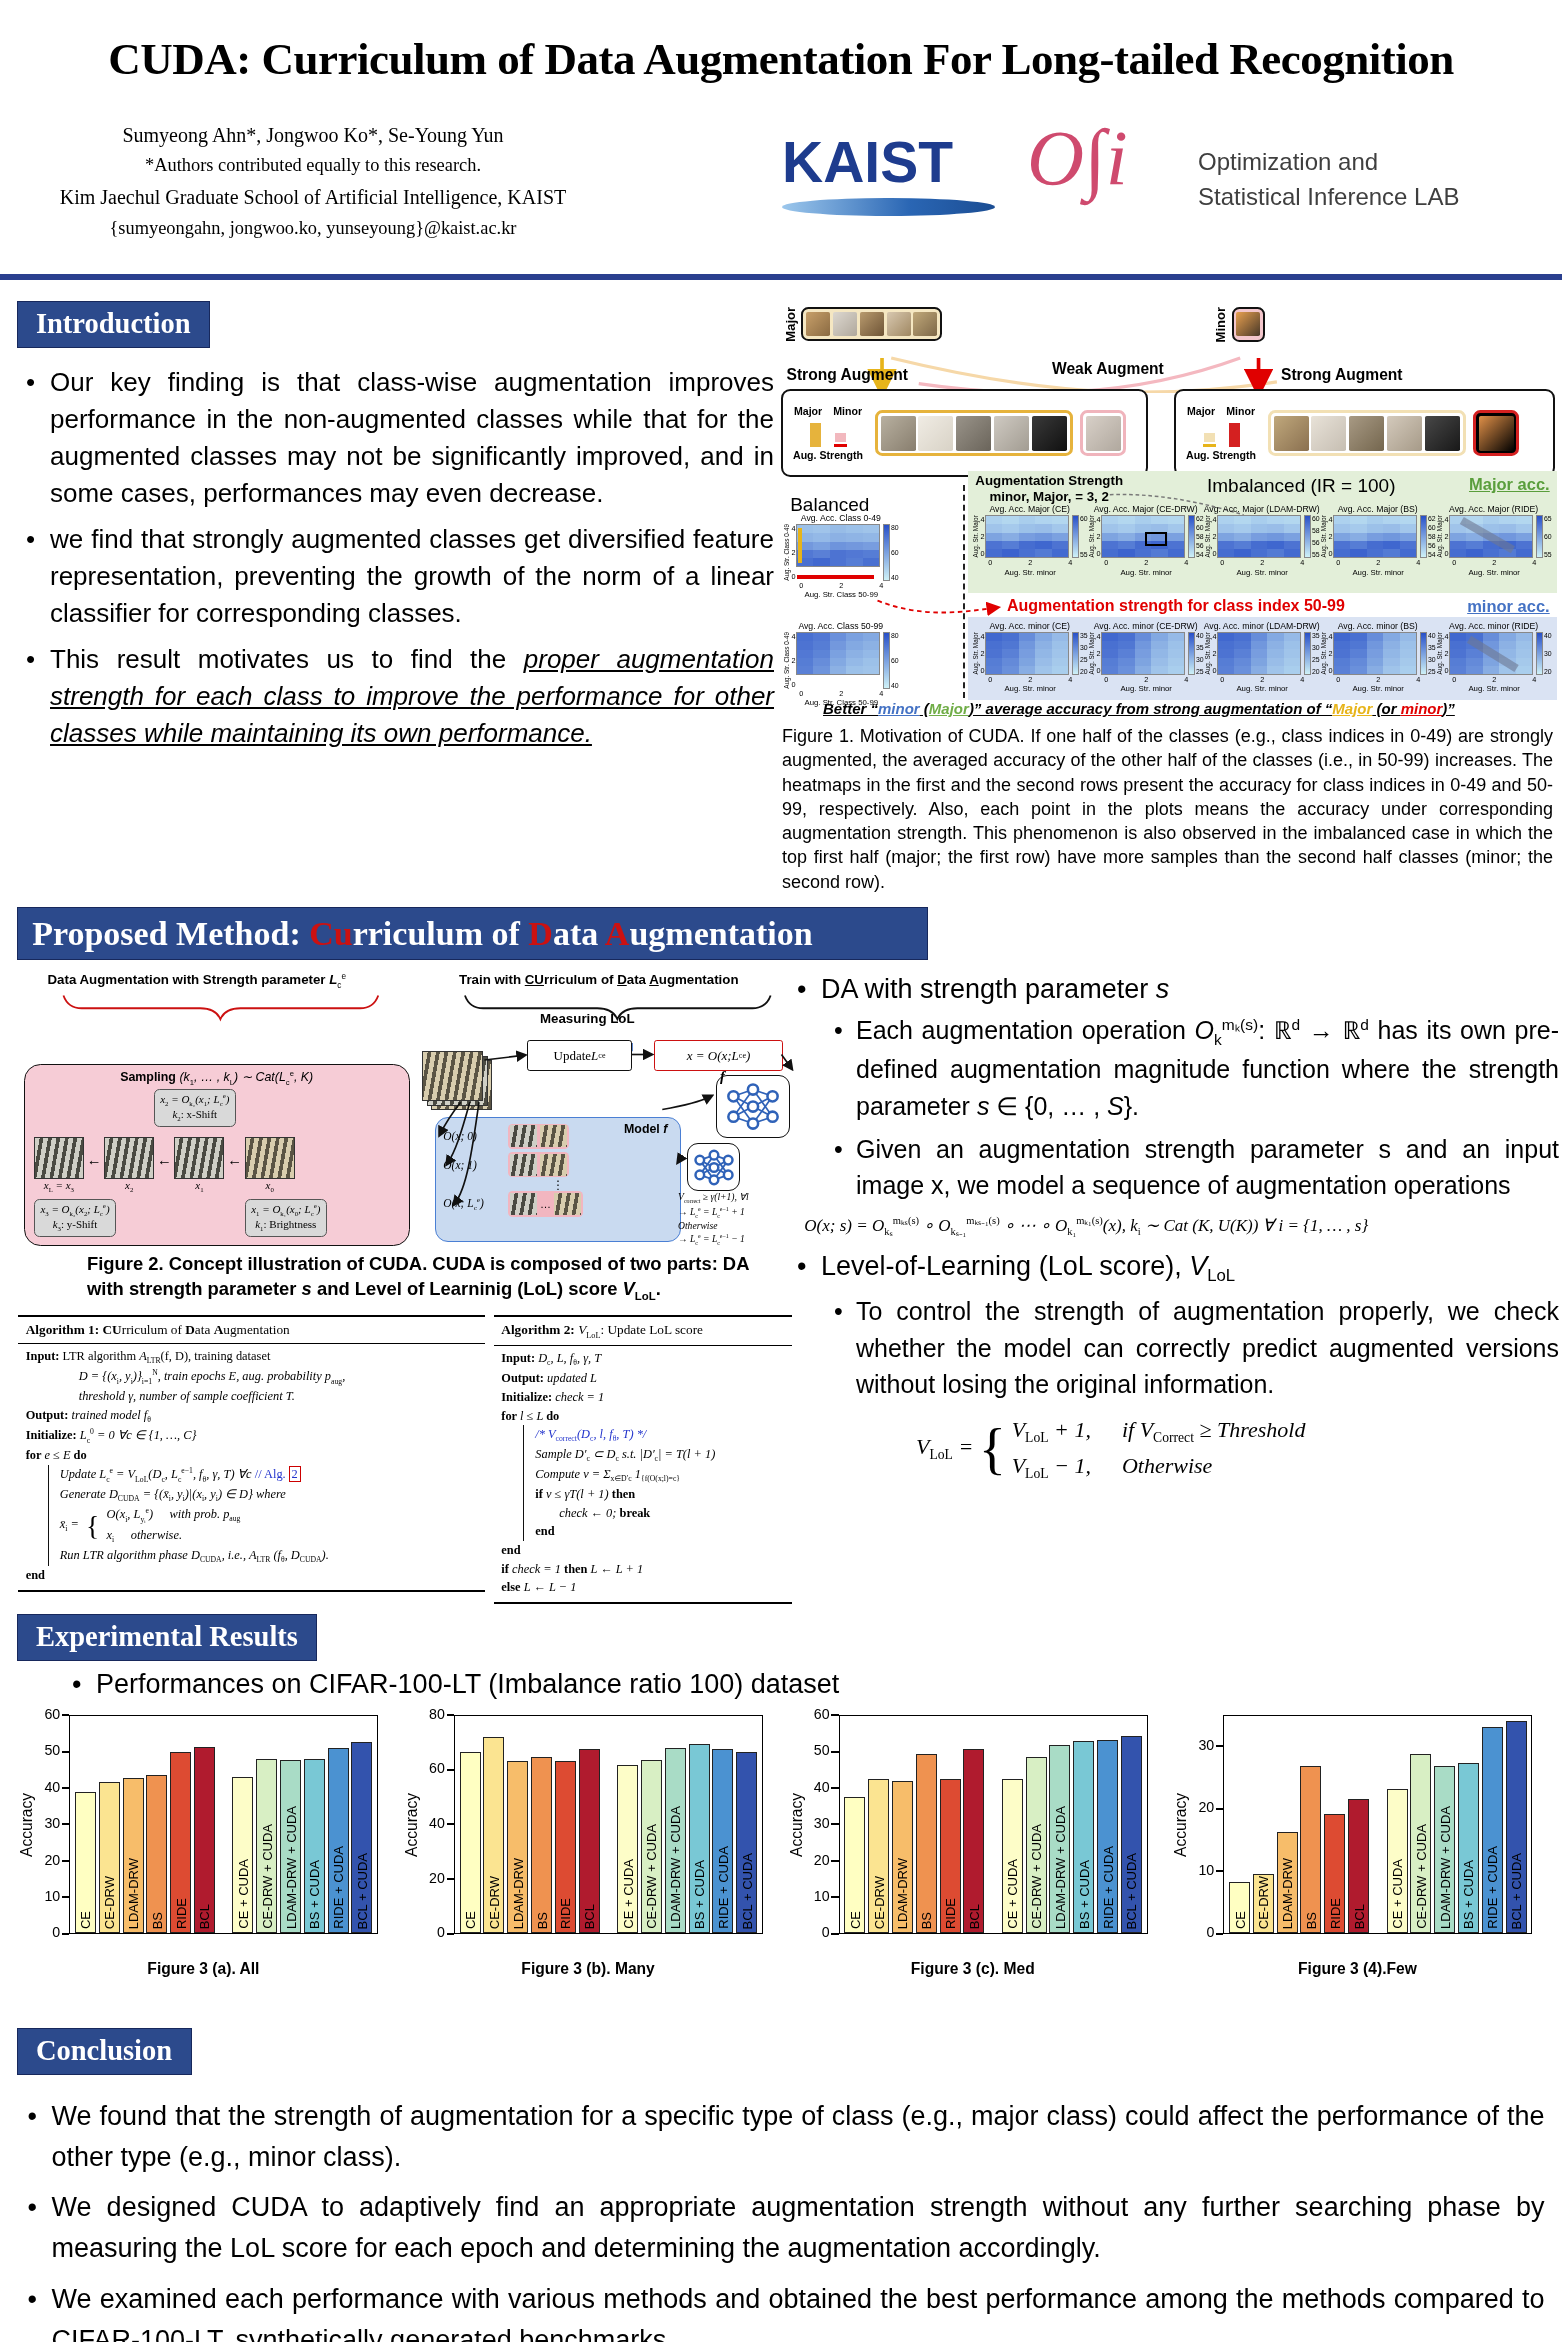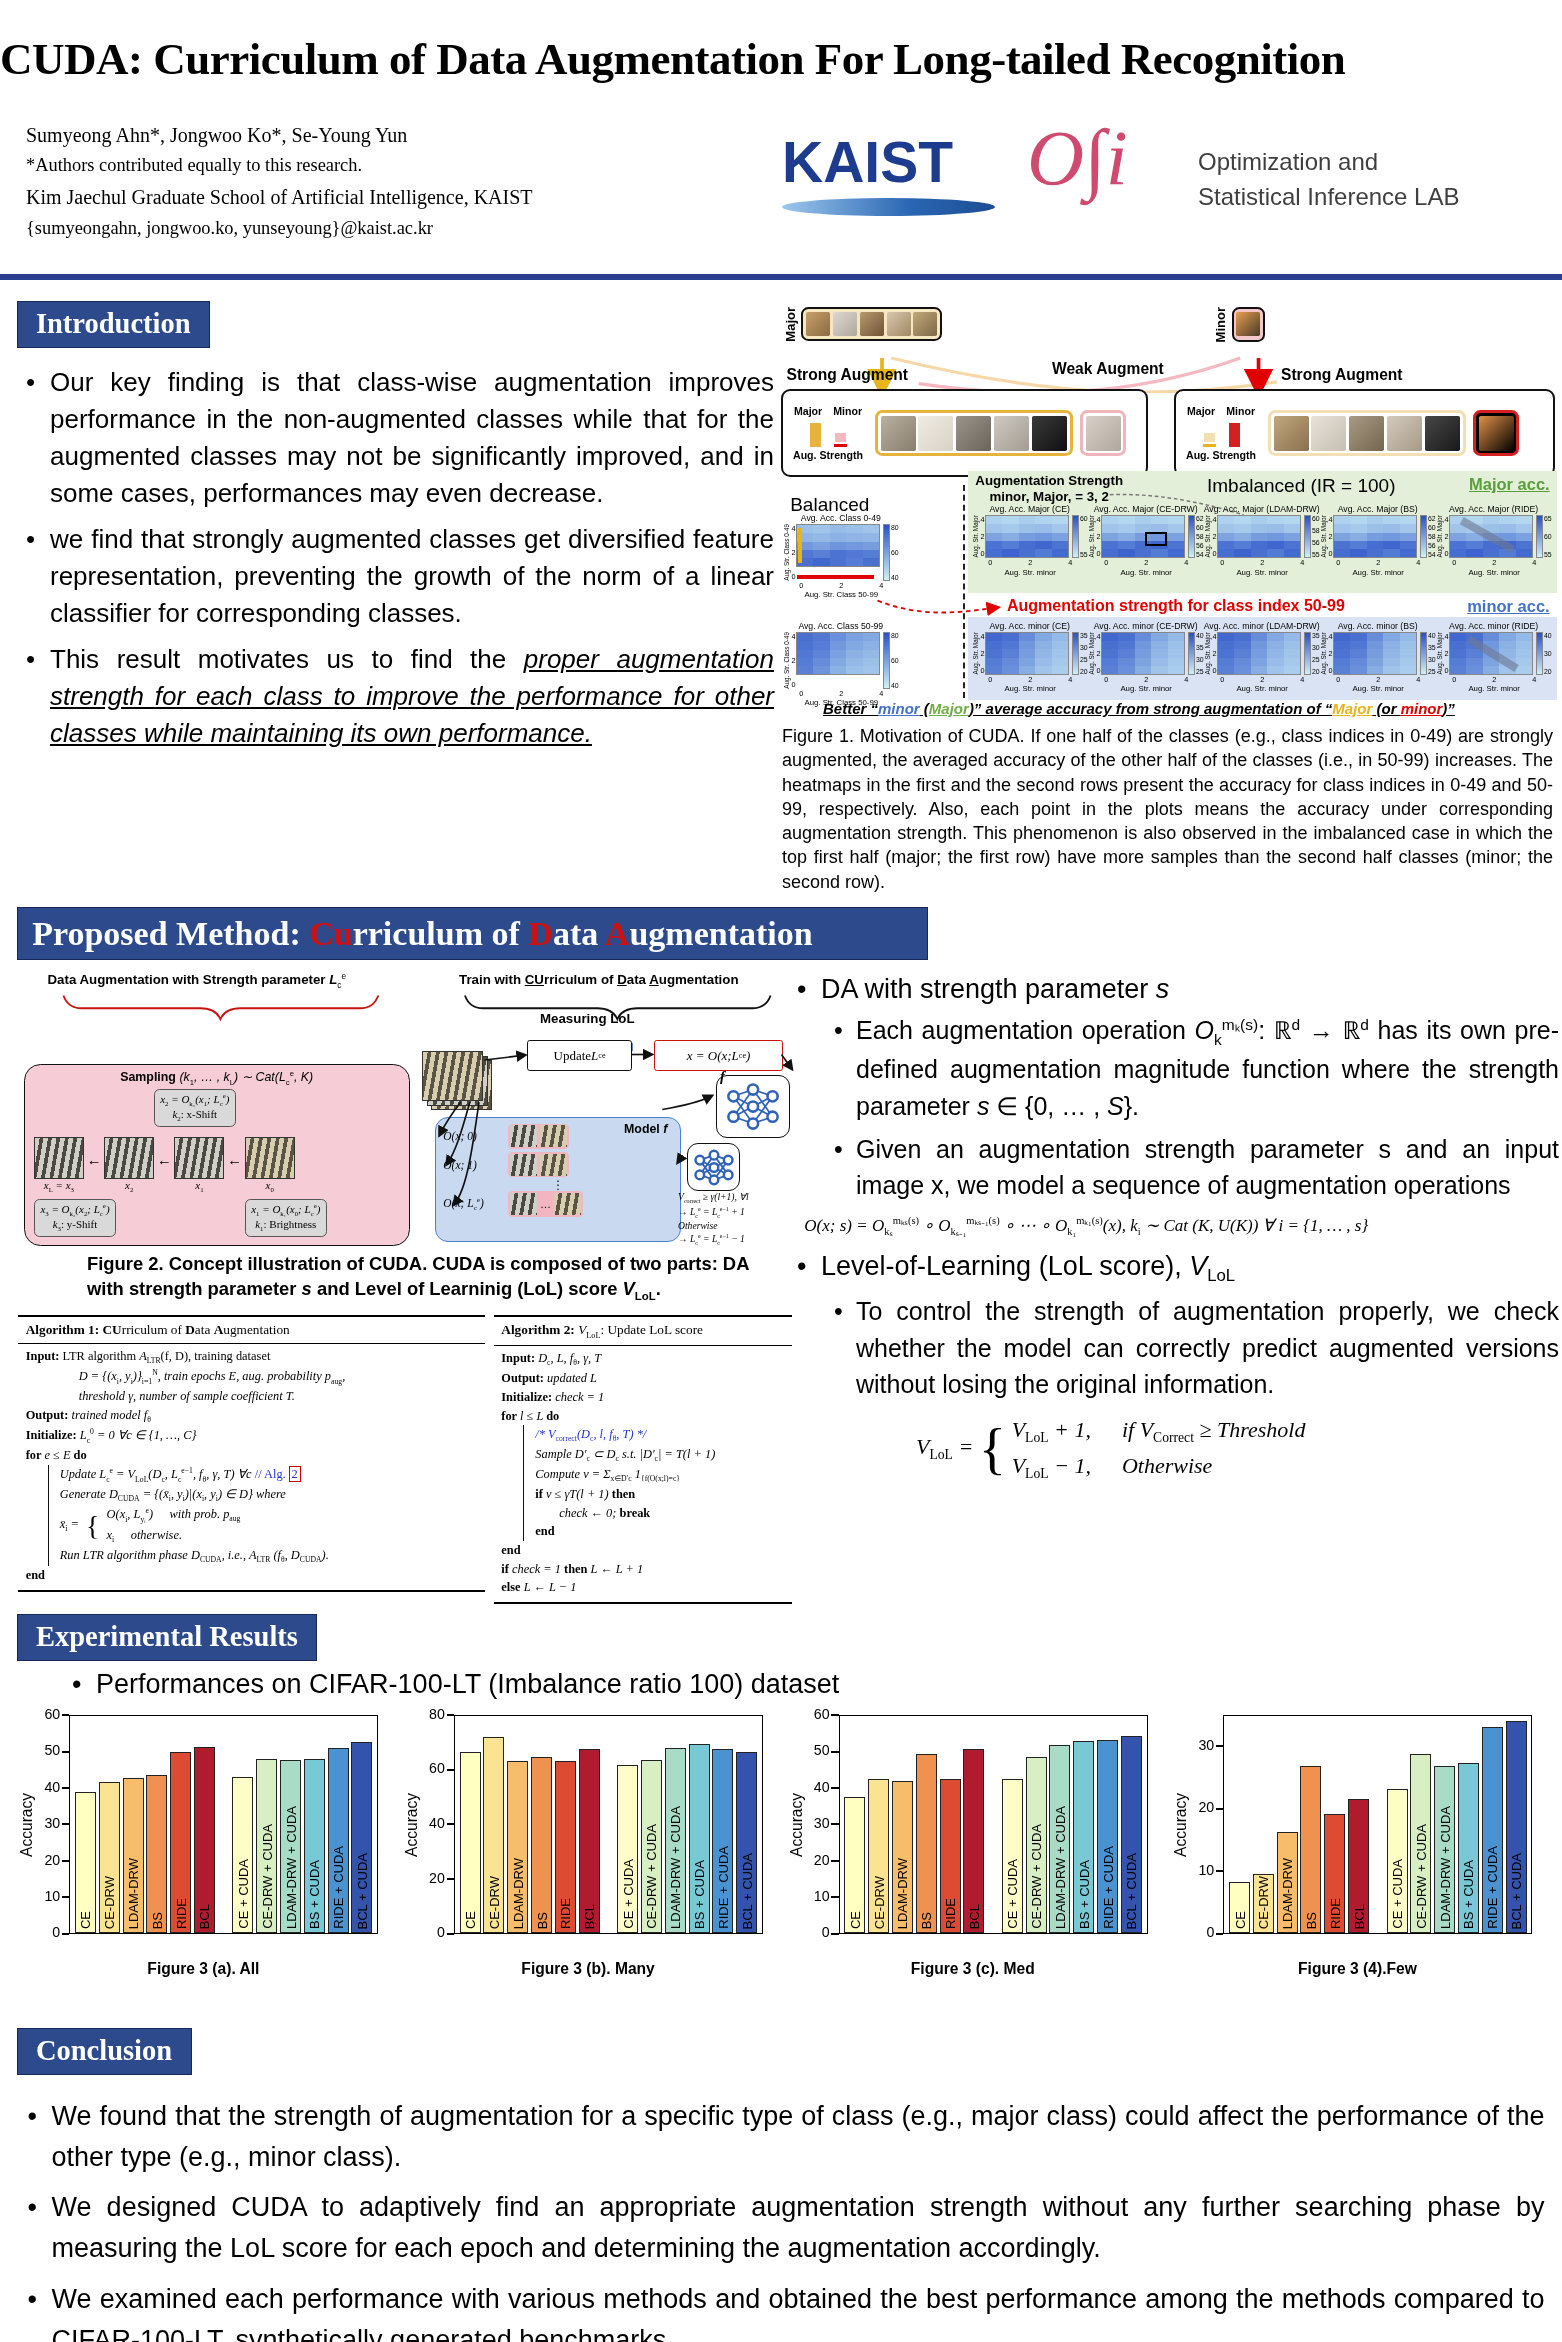--- a/index.html
+++ b/index.html
@@ -1,23 +1,23 @@
 <!DOCTYPE html>
 <html style="font-size:14.7px"><head>
 <meta charset="utf-8">
 <style>
   html,body{margin:0;padding:0;background:#fff;}
   .poster{position:relative;width:1562px;height:2343px;background:#fff;overflow:hidden;
           font-family:"Liberation Sans",sans-serif;color:#000;}
   .abs{position:absolute;}
 
   
-  .title{position:absolute;top:33px;left:0;width:100%;
+  .title{position:absolute;top:33px;left:0;width:100%;text-align:center;
          font-family:"Liberation Serif",serif;font-weight:bold;font-size:45px;letter-spacing:-0.5px;}
-  .authors{position:absolute;top:119px;left:26px;width:574px;text-align:left;
+  .authors{position:absolute;top:119px;left:26px;width:574px;text-align:center;
            font-family:"Liberation Serif",serif;line-height:1.62;}
   .authors .a1{font-size:20px;}
   .authors .a2{font-size:18.4px;}
   .kaist{position:absolute;top:134px;left:782px;font-size:57px;font-weight:800;color:#1e3c8e;letter-spacing:0px;line-height:1;}
   .kaist-swoosh{position:absolute;top:198px;left:782px;width:213px;height:18.4px;border-radius:50%;
                 background:linear-gradient(90deg,#9cc7ec,#2a66b4 60%,#1b4d93);}
   .osi-mark{position:absolute;top:118px;left:1027px;font-family:"Liberation Serif",serif;
             font-size:79px;color:#cf4a6e;line-height:1;font-style:italic;}
   .osi-lab{position:absolute;top:145px;left:1198px;font-size:24px;color:#3f3f3f;line-height:1.45;}
   .top-rule{position:absolute;top:274px;left:0;width:1562px;height:6.4px;background:#2a3f8f;}

